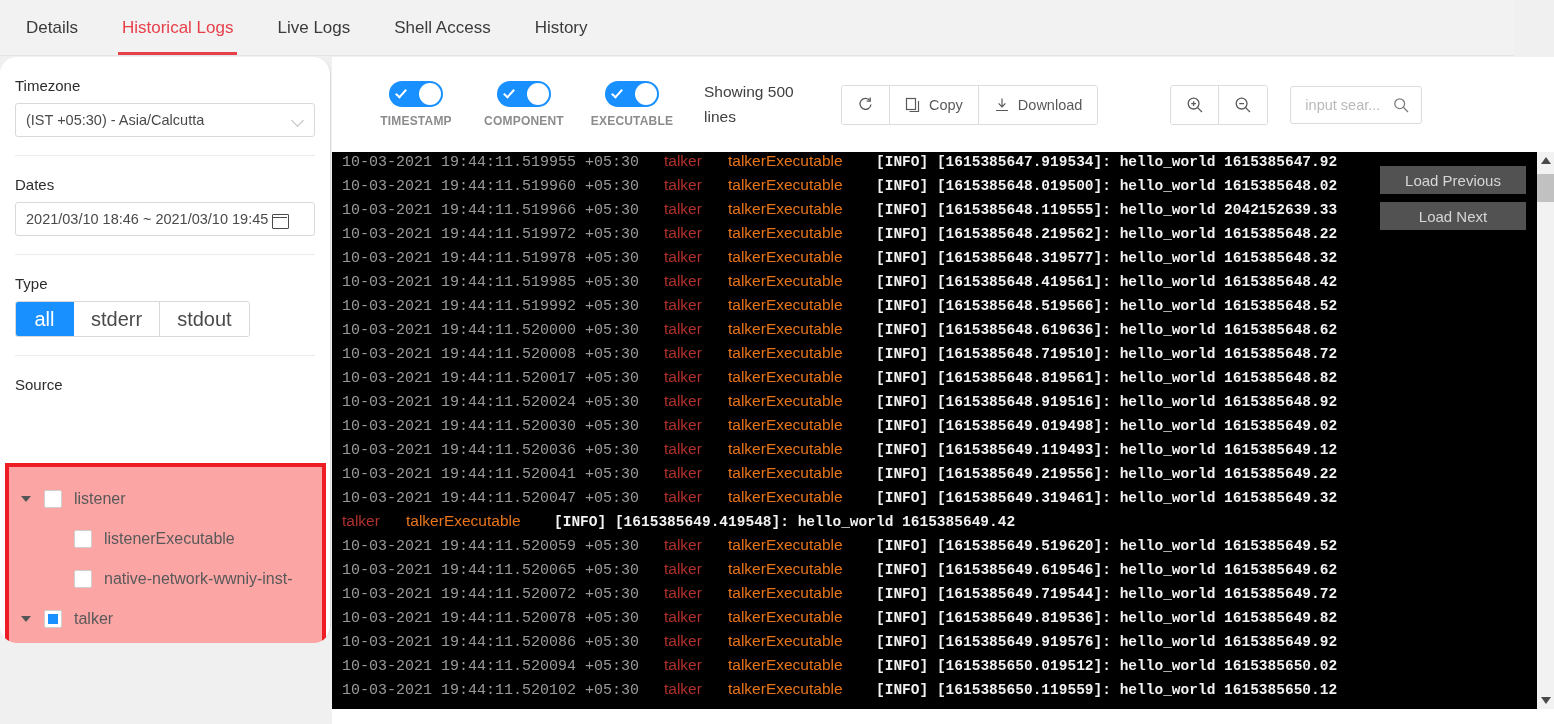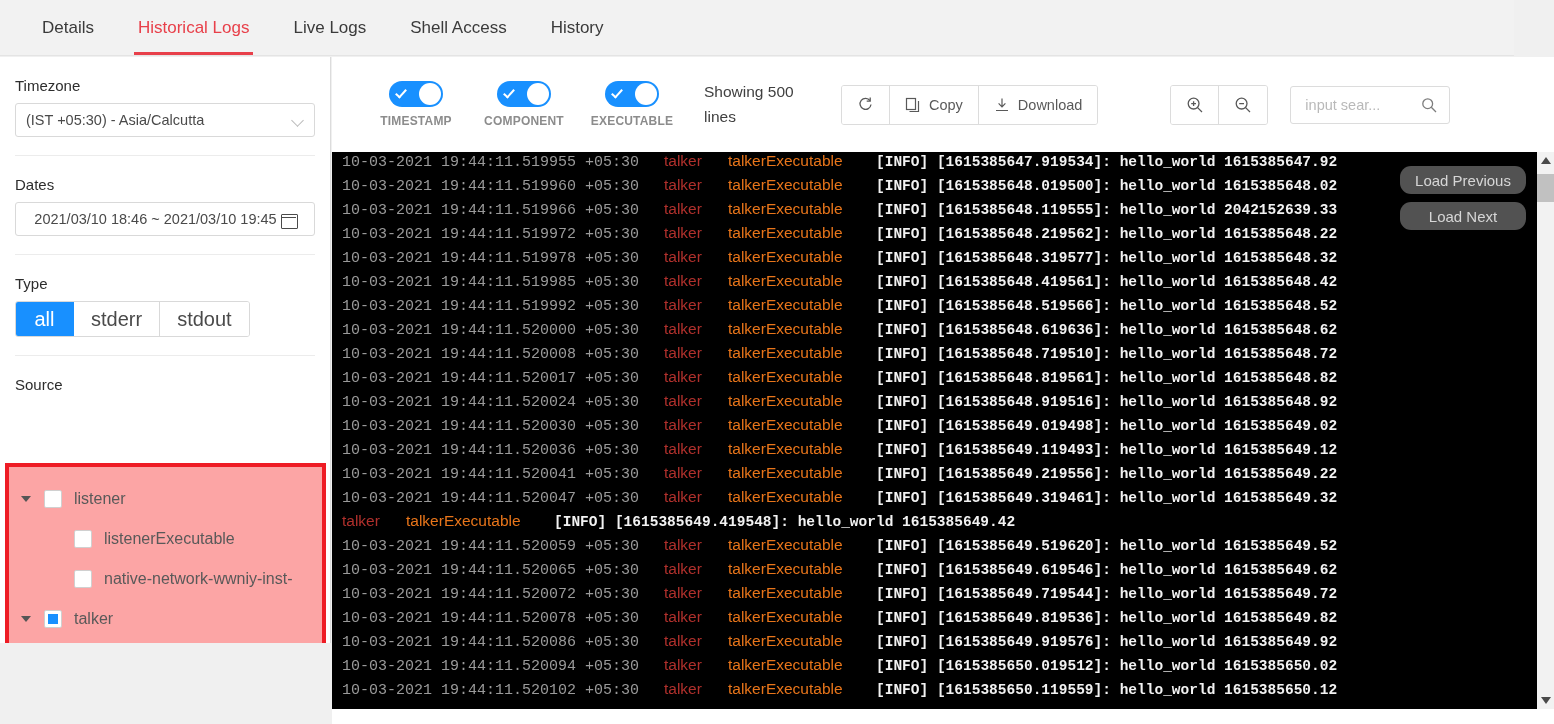--- a/index.html
+++ b/index.html
@@ -12,21 +12,21 @@
     -webkit-font-smoothing: antialiased;
   }
 
   
   .tabbar {
     position: absolute; left: 0; top: 0;
     width: 1514px; height: 56px;
     background: #f2f2f2;
     border-bottom: 1px solid #e4e4e4;
     display: flex; align-items: stretch;
-    padding-left: 20px;
+    padding-left: 4px;
   }
   .tab {
     display: flex; align-items: center;
     padding: 0 22px;
     font-size: 17px;
     color: #3b3b3b;
     cursor: pointer;
     position: relative;
     white-space: nowrap;
   }
@@ -37,20 +37,21 @@
     height: 3px; background: #e8404a;
   }
 
   
   .leftpanel {
     position: absolute; left: 0; top: 57px;
     width: 331px; height: 586px;
     background: #ffffff;
     border-right: 1px solid #dcdcdc;
     overflow: hidden;
+    border-radius: 17px;
   }
   .fld { padding: 0 15px; }
   .fld-label {
     font-size: 15px; color: #2d2d2d;
     margin-top: 20px; margin-bottom: 9px;
   }
   .select-box, .date-box {
     height: 34px;
     border: 1px solid #d9d9d9;
     border-radius: 3px;
@@ -64,21 +65,21 @@
   .select-box .val { flex: 1; }
   .chev {
     width: 12px; height: 12px; position: relative; opacity: .45;
   }
   .chev::before {
     content: ""; position: absolute; left: 1px; top: 2px;
     width: 8px; height: 8px;
     border-left: 1.6px solid #666; border-bottom: 1.6px solid #666;
     transform: rotate(-45deg);
   }
-  .date-box { justify-content: center; }
+  .date-box { justify-content: flex-start; }
   .cal-icon { width: 15px; height: 15px; position: relative; flex: none; margin-left: 4px; }
   .cal-icon::before {
     content:""; position:absolute; left:0; top:2px; width:15px; height:13px;
     border:1.4px solid #4a4a4a; border-radius:1px;
   }
   .cal-icon::after {
     content:""; position:absolute; left:0; top:5px; width:15px; height:1.4px;
     background:#4a4a4a;
   }
   .divider {
@@ -235,21 +236,21 @@
   .btn:last-child { border-right: none; }
   .btn.square { padding: 0; width: 48px; justify-content: center; }
 
   .zoom-group {
     display: flex; margin-left: 72px;
     border-radius: 3px; overflow: hidden;
     border: 1px solid #dcdcdc;
   }
   .search-box {
     margin-left: 22px;
-    width: 160px; height: 38px;
+    width: 132px; height: 38px;
     border: 1px solid #dcdcdc; border-radius: 3px;
     display: flex; align-items: center;
     padding: 0 12px; gap: 6px;
   }
   .search-box input {
     flex: 1; border: none; outline: none;
     font-size: 14.5px; color: #595959;
     font-family: "Liberation Sans", sans-serif;
     min-width: 0; background: transparent;
   }
@@ -288,24 +289,24 @@
     font-weight: bold;
   }
 
   
   .loadbtns {
     position: absolute; right: 28px; top: 14px;
     display: flex; flex-direction: column; gap: 8px;
     z-index: 5;
   }
   .loadbtn {
-    width: 126px; height: 28px;
+    width: 146px; height: 28px;
     background: rgba(255,255,255,.32);
     display: flex; align-items: center; justify-content: center;
-    color: #d6d6d6; font-size: 15px; cursor: pointer; border-radius: 11px;
+    color: #d6d6d6; font-size: 15px; cursor: pointer;
   }
 
   
   .vscroll {
     position: absolute; right: 0; top: 95px;
     width: 17px; height: 557px;
     background: #f2f2f2;
     z-index: 6;
   }
   .vs-arrow {

